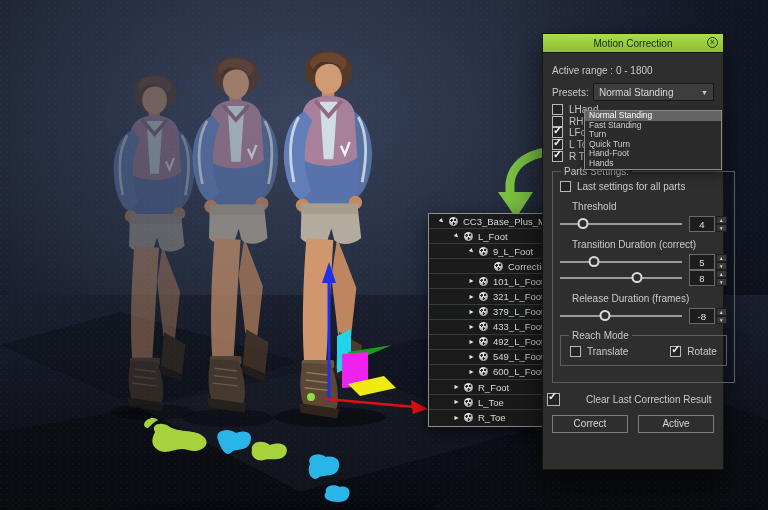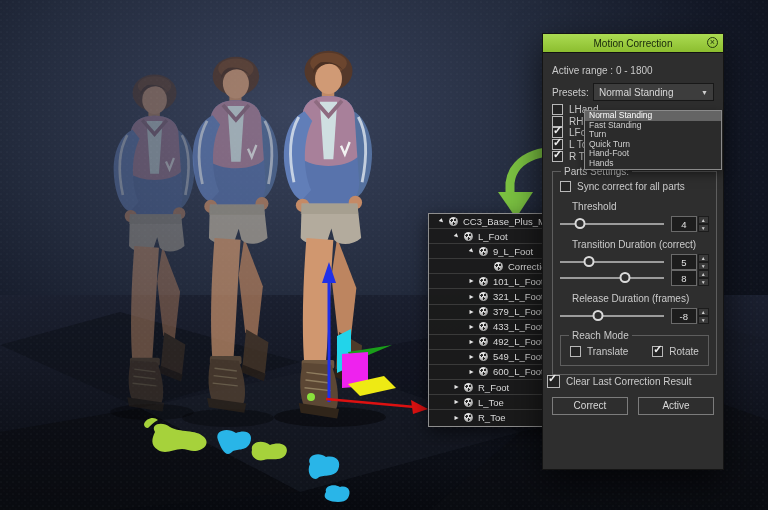--- a/index.html
+++ b/index.html
@@ -42,37 +42,37 @@
          padding:0 5px;color:#d8d8d8;box-sizing:border-box;cursor:pointer;}
   .combo-arrow{margin-left:auto;font-size:7px;color:#cfcfcf;}
   .dd-list{position:absolute;left:41px;top:57px;width:136px;z-index:40;background:#2b2b2b;
            border:1px solid #8a8a8a;font-size:8.5px;color:#cfcfcf;box-shadow:0 4px 10px rgba(0,0,0,.5);}
   .dd-item{height:9.6px;line-height:9.6px;padding:0 4px;white-space:nowrap;overflow:hidden;cursor:pointer;}
   .dd-item.selected{background:#646464;color:#fff;}
   .checks{margin-top:3px;}
   .check-row{display:flex;align-items:center;height:11.6px;}
   .cb{width:9px;height:9px;flex:0 0 9px;border:1px solid #b8b8b8;background:#242424;margin-right:6px;position:relative;cursor:pointer;}
   .cb.checked::after{content:"\2713";position:absolute;left:0;top:-4px;color:#ededed;font-size:11px;font-weight:bold;}
-  fieldset.group{border:1px solid #5e5e5e;margin:4px 0 0;padding:2px 7px 8px;}
+  fieldset.group{border:1px solid #5e5e5e;margin:4px 0 0;padding:2px 7px 16px;}
   fieldset.group legend{font-size:10px;color:#c9c9c9;padding:0 3px;margin-left:1px;}
   .sync-row{display:flex;align-items:center;height:12px;margin:2px 0 8px;}
   .sl-label{margin:7px 12px 4px;}
   .sl-row{display:flex;align-items:center;height:16px;}
   .track{position:relative;flex:1;height:14px;margin-right:7px;cursor:pointer;}
   .track::before{content:"";position:absolute;left:0;right:0;top:6px;height:2px;background:#9c9c9c;}
   .handle{position:absolute;top:1.5px;width:11px;height:11px;border:2px solid #dadada;border-radius:50%;
           background:#2e2e2e;box-sizing:border-box;transform:translateX(-50%);}
   .valbox{width:26px;flex:0 0 26px;height:16px;background:#1d1d1d;border:1px solid #6a6a6a;color:#e0e0e0;
           text-align:center;line-height:15px;font-size:9.5px;box-sizing:border-box;}
   .spin{width:11px;flex:0 0 11px;height:16px;margin-left:1px;display:flex;flex-direction:column;}
   .spin span{flex:1;background:#3a3a3a;border:1px solid #1c1c1c;font-size:5px;line-height:6px;text-align:center;color:#cfcfcf;cursor:pointer;}
   fieldset.reach{margin-top:6px;padding-bottom:8px;}
-  .reach-opts{display:flex;gap:24px;padding:3px 2px 0;}
+  .reach-opts{display:flex;gap:42px;padding:3px 2px 0;}
   .reach-opt{display:flex;align-items:center;}
-  .clear-row{display:flex;align-items:center;margin-left:-5px;}
+  .clear-row{display:flex;align-items:center;margin-top:10px;margin-left:-5px;gap:20px;}
   .clear-row .cb{width:11px;height:11px;flex-basis:11px;}
   .btn-row{display:flex;gap:10px;margin-top:9px;}
   .btn-row button{flex:1;height:18px;background:#2e2e2e;border:1px solid #7c7c7c;color:#d8d8d8;
                   font:10px "Liberation Sans",sans-serif;cursor:pointer;}
 </style>
 </head>
 <body>
 
 <div class="stage">
 
@@ -281,21 +281,21 @@
           <div class="dd-item">Turn</div>
           <div class="dd-item">Quick Turn</div>
           <div class="dd-item">Hand-Foot</div>
           <div class="dd-item">Hands</div>
         </div>
 
       <fieldset class="group">
         <legend>Parts Settings:</legend>
         <div class="sync-row">
           <span class="cb" id="sync-cb"></span>
-          <span>Sync correct for all parts</span>
+          <span>Last settings for all parts</span>
         </div>
         <div id="sliders">
             <div class="sl-label">Threshold</div>
             <div class="sl-row">
               <div class="track">
                 <div class="handle" style="left: 19%;"></div>
               </div>
               <div class="valbox">4</div>
               <div class="spin">
                 <span>▲</span>

